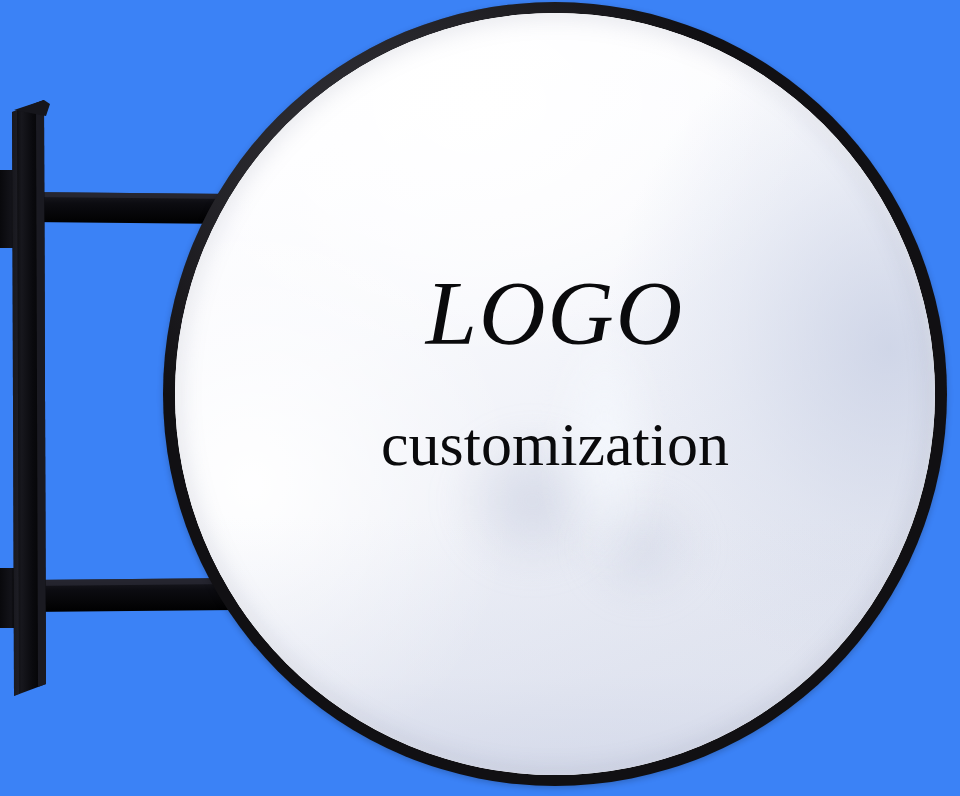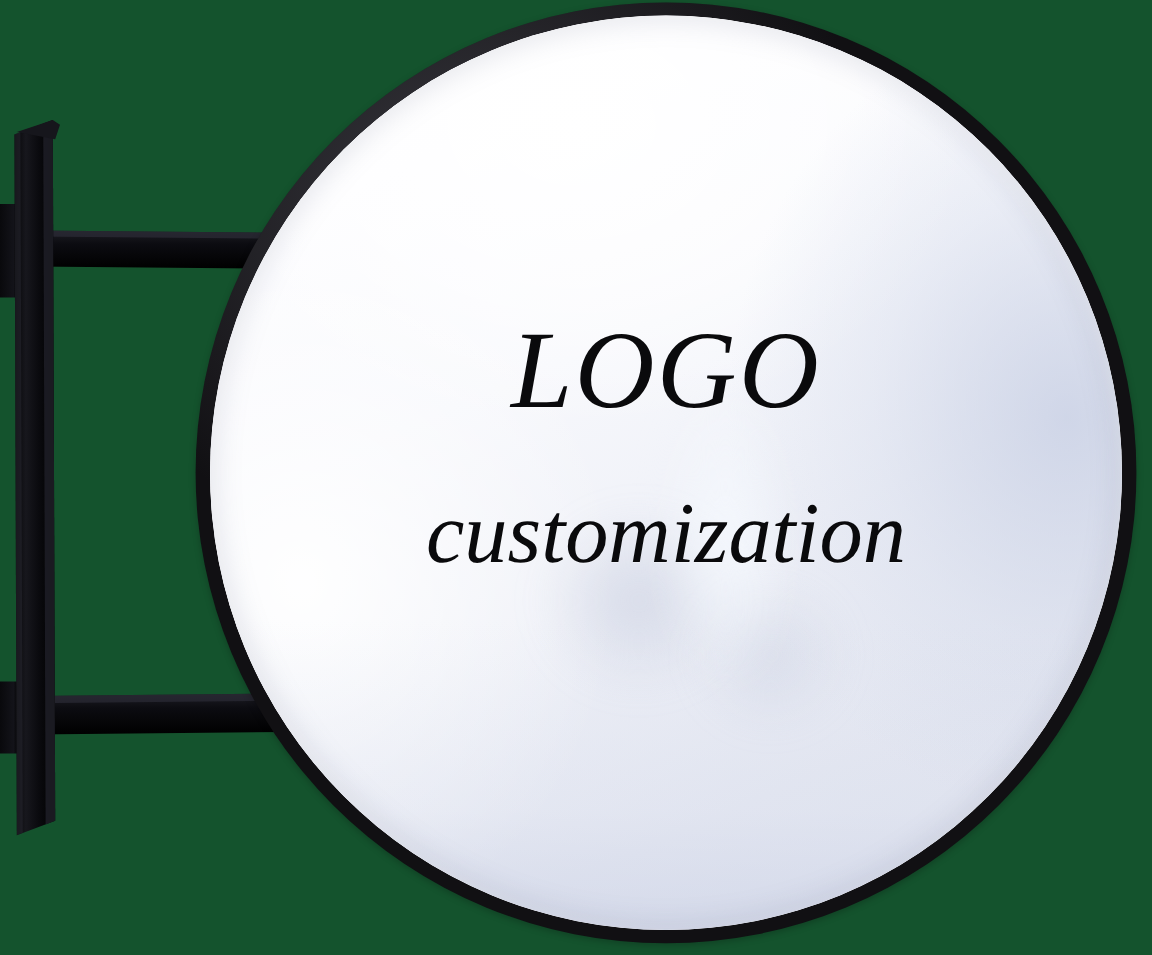--- a/index.html
+++ b/index.html
@@ -5,21 +5,21 @@
 <style>
   html, body {
     margin: 0;
     padding: 0;
     background: #ffffff;
   }
   #stage {
     position: relative;
     width: 960px;
     height: 796px;
-    background: #14532d;
+    background: #3b82f6;
     overflow: hidden;
     font-family: "Liberation Serif", serif;
   }
 
   
   .bracket-layer {
     position: absolute;
     left: 0; top: 0;
     width: 960px; height: 796px;
     pointer-events: none;
@@ -145,23 +145,22 @@
     font-size: 92px;
     line-height: 1;
     letter-spacing: 2px;
     color: #0a0a0c;
     margin-top: -46px;
     white-space: nowrap;
     text-shadow: 0 1px 0 rgba(255,255,255,0.35);
   }
   .sign-sub-text {
     font-family: "Liberation Serif", "DejaVu Serif", serif;
-    font-style: italic;
     font-weight: 400;
-    font-size: 72px;
+    font-size: 62px;
     line-height: 1;
     letter-spacing: 0px;
     color: #0a0a0c;
     white-space: nowrap;
     text-shadow: 0 1px 0 rgba(255,255,255,0.35);
   }
 </style>
 </head>
 <body>
 

